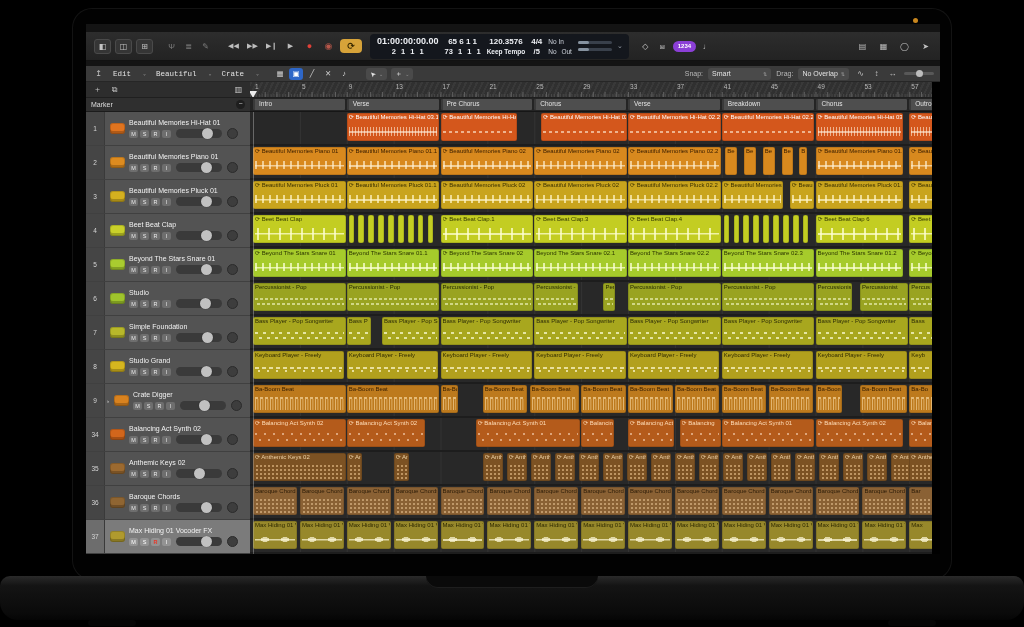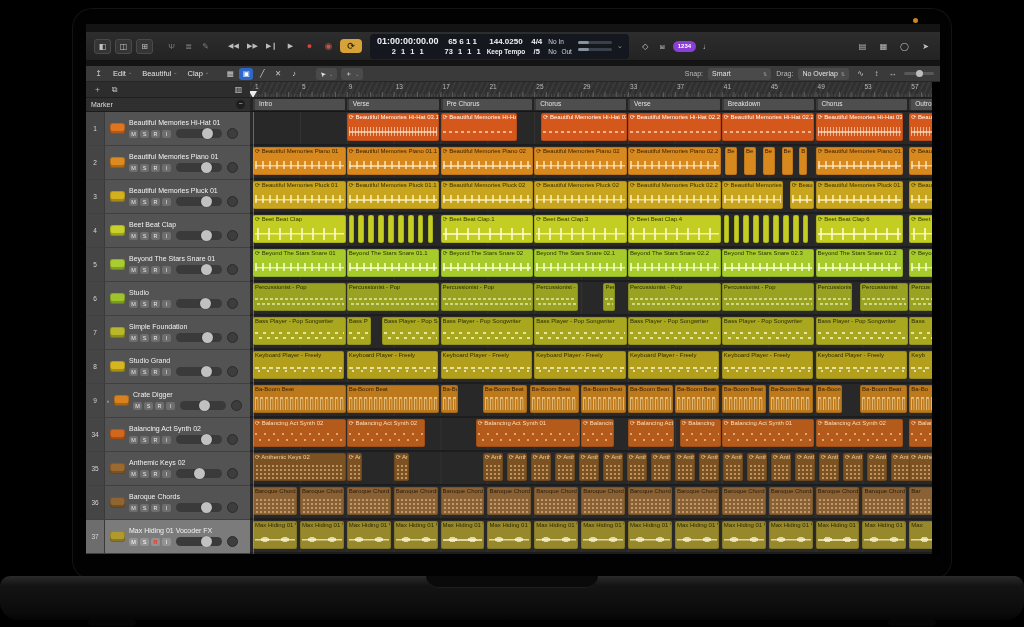--- a/index.html
+++ b/index.html
@@ -39,21 +39,21 @@
   .lcd-io .l1,.lcd-io .l2{font-size:6.5px;font-weight:normal;color:#cdd2da;text-align:left;}
   .meter{width:34px;height:3px;background:#39404b;border-radius:2px;margin:2px 0;position:relative;}
   .meter i{position:absolute;left:0;top:0;bottom:0;width:34%;background:#86929f;border-radius:2px;}
   .chev{color:#9aa1ab;font-size:7px;align-self:center;padding:0 2px;}
   .badge{background:#8b3fd6;color:#fff;font-size:6px;font-weight:bold;border-radius:7px;
     padding:2px 5px;line-height:7px;}
   .spacer{flex:1;}
   
   .tb2{position:absolute;top:42px;left:0;right:0;height:16px;background:#3a3a3a;border-bottom:1px solid #262626;
     display:flex;align-items:center;padding:0 6px;box-sizing:border-box;gap:5px;}
-  .menu{color:#e2e2e2;font-size:7.5px;display:flex;align-items:flex-start;gap:2px;padding:0 3px;}
+  .menu{color:#e2e2e2;font-size:7.5px;display:flex;align-items:flex-start;gap:12px;padding:0 3px;font-family:Liberation Mono, monospace;}
   .menu b{font-weight:normal;}
   .dn{color:#9a9a9a;font-size:5px;}
   .vbtn{width:14px;height:12px;line-height:12px;text-align:center;color:#cfcfcf;font-size:7.5px;border-radius:3px;}
   .vbtn.active{background:#2e67c8;color:#fff;}
   .pill{background:#4a4a4a;border-radius:3px;height:12px;display:inline-flex;align-items:center;
     padding:0 4px;color:#e3e3e3;font-size:7px;gap:3px;}
   .plabel{color:#b9b9b9;font-size:7px;}
   .rot{display:inline-block;transform:rotate(-135deg);}
   .zslider{width:30px;height:3px;background:#585858;border-radius:2px;position:relative;}
   .zslider i{position:absolute;left:40%;top:-2px;width:7px;height:7px;border-radius:50%;background:#bdbdbd;}
@@ -171,21 +171,21 @@
         <div class="lcd">
           <div class="lcds lcd-pos">
             <div class="l1">01:00:00:00.00</div>
             <div class="l2">2 1 1 1</div>
           </div>
           <div class="lcds">
             <div class="l1">65 6 1 1</div>
             <div class="l2">73 1 1 1</div>
           </div>
           <div class="lcds">
-            <div class="l1">144.0250</div>
+            <div class="l1">120.3576</div>
             <div class="l2" style="font-size:6.5px;word-spacing:0;">Keep Tempo</div>
           </div>
           <div class="lcds">
             <div class="l1">4/4</div>
             <div class="l2">/5</div>
           </div>
           <div class="lcds lcd-io">
             <div class="l1">No In</div>
             <div class="l2">No Out</div>
           </div>
@@ -220,21 +220,21 @@
         <div class="grp" id="tb-menus">
             <span class="menu">
               <b>Edit</b>
               <span class="dn">⌄</span>
             </span>
             <span class="menu">
               <b>Beautiful</b>
               <span class="dn">⌄</span>
             </span>
             <span class="menu">
-              <b>Clap</b>
+              <b>Crate</b>
               <span class="dn">⌄</span>
             </span>
           </div>
         <div class="grp" id="tb-view" style="margin-left:6px;gap:2px;">
             <span class="vbtn">▦</span>
             <span class="vbtn active">▣</span>
             <span class="vbtn">╱</span>
             <span class="vbtn">✕</span>
             <span class="vbtn">♪</span>
           </div>

